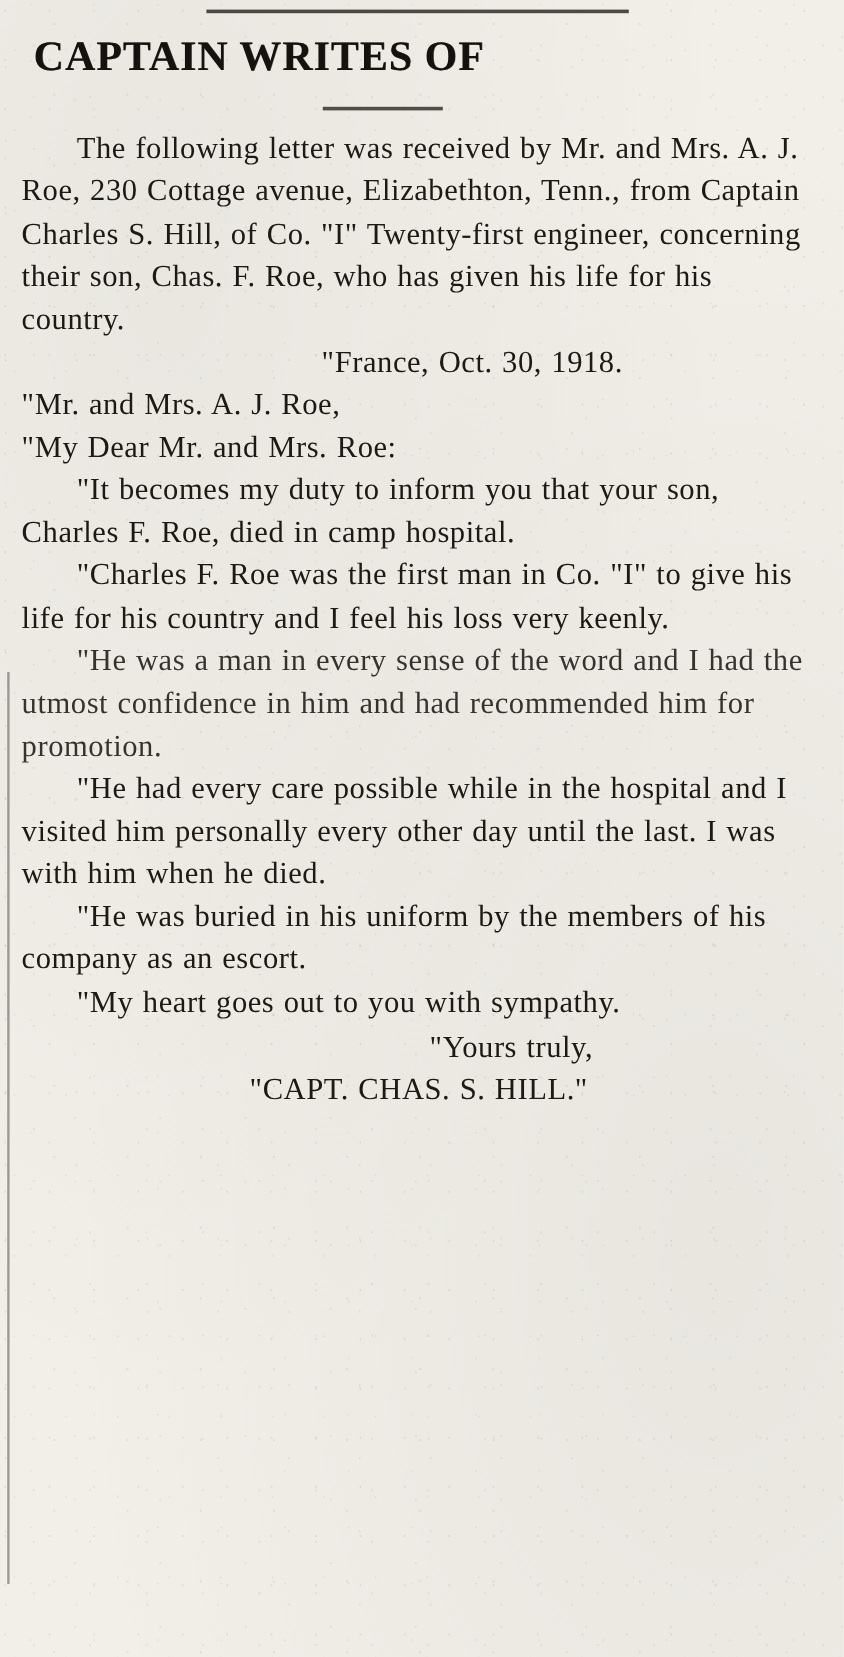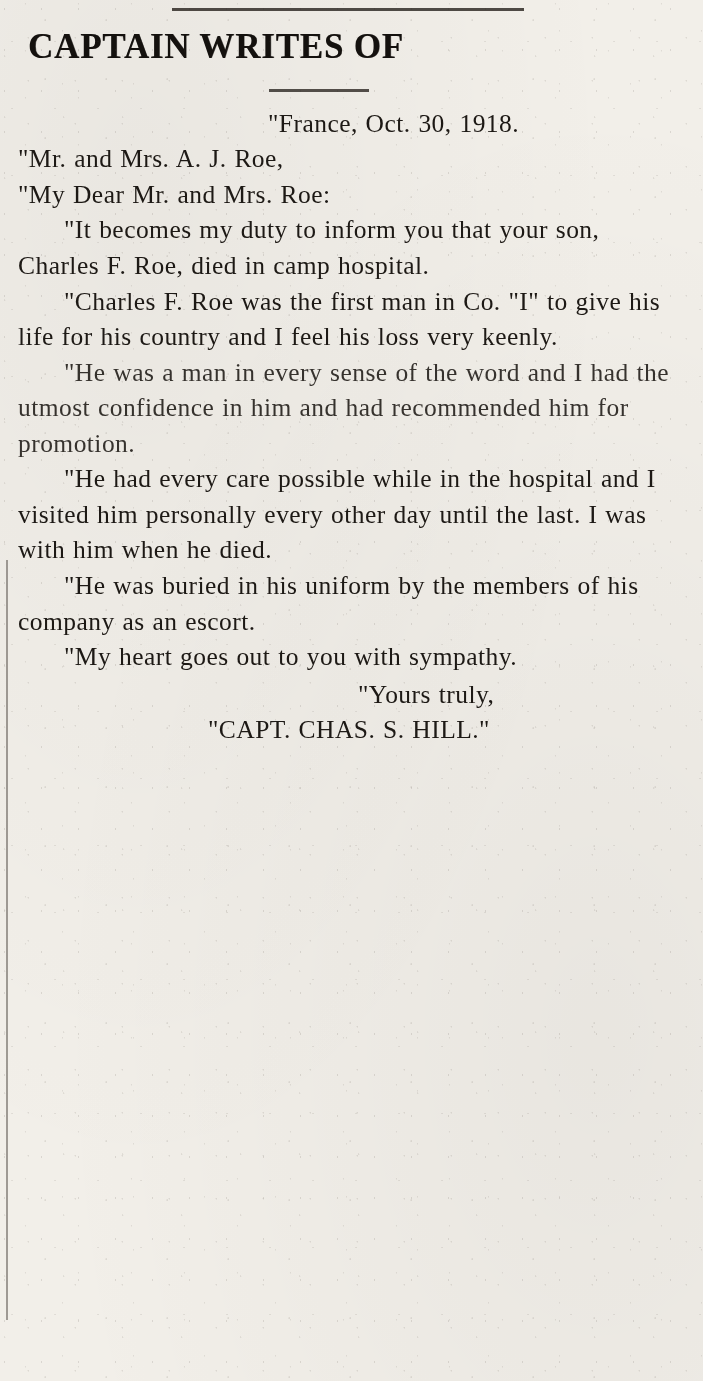--- a/index.html
+++ b/index.html
@@ -124,20 +124,21 @@
   <div class="rule-top"></div>
   <div class="left-edge"></div>
 
   <div class="headline">
     <div class="headline-line first">CAPTAIN WRITES OF</div>
   </div>
 
   <div class="rule-mid"></div>
 
   <div class="body">
+    <p class="para indent">The following letter was received by Mr. and Mrs. A. J. Roe, 230 Cottage avenue, Elizabethton, Tenn., from Captain Charles S. Hill, of Co. "I" Twenty-first engineer, concerning their son, Chas. F. Roe, who has given his life for his country.</p>
     <p class="para dateline">"France, Oct. 30, 1918.</p>
     <p class="para">"Mr. and Mrs. A. J. Roe,</p>
     <p class="para">"My Dear Mr. and Mrs. Roe:</p>
     <p class="para indent">"It becomes my duty to inform you that your son, Charles F. Roe, died in camp hospital.</p>
     <p class="para indent">"Charles F. Roe was the first man in Co. "I" to give his life for his country and I feel his loss very keenly.</p>
     <p class="para indent faded">"He was a man in every sense of the word and I had the utmost confidence in him and had recommended him for promotion.</p>
     <p class="para indent">"He had every care possible while in the hospital and I visited him personally every other day until the last. I was with him when he died.</p>
     <p class="para indent">"He was buried in his uniform by the members of his company as an escort.</p>
     <p class="para indent">"My heart goes out to you with sympathy.</p>
     <p class="para signature1">"Yours truly,</p>

